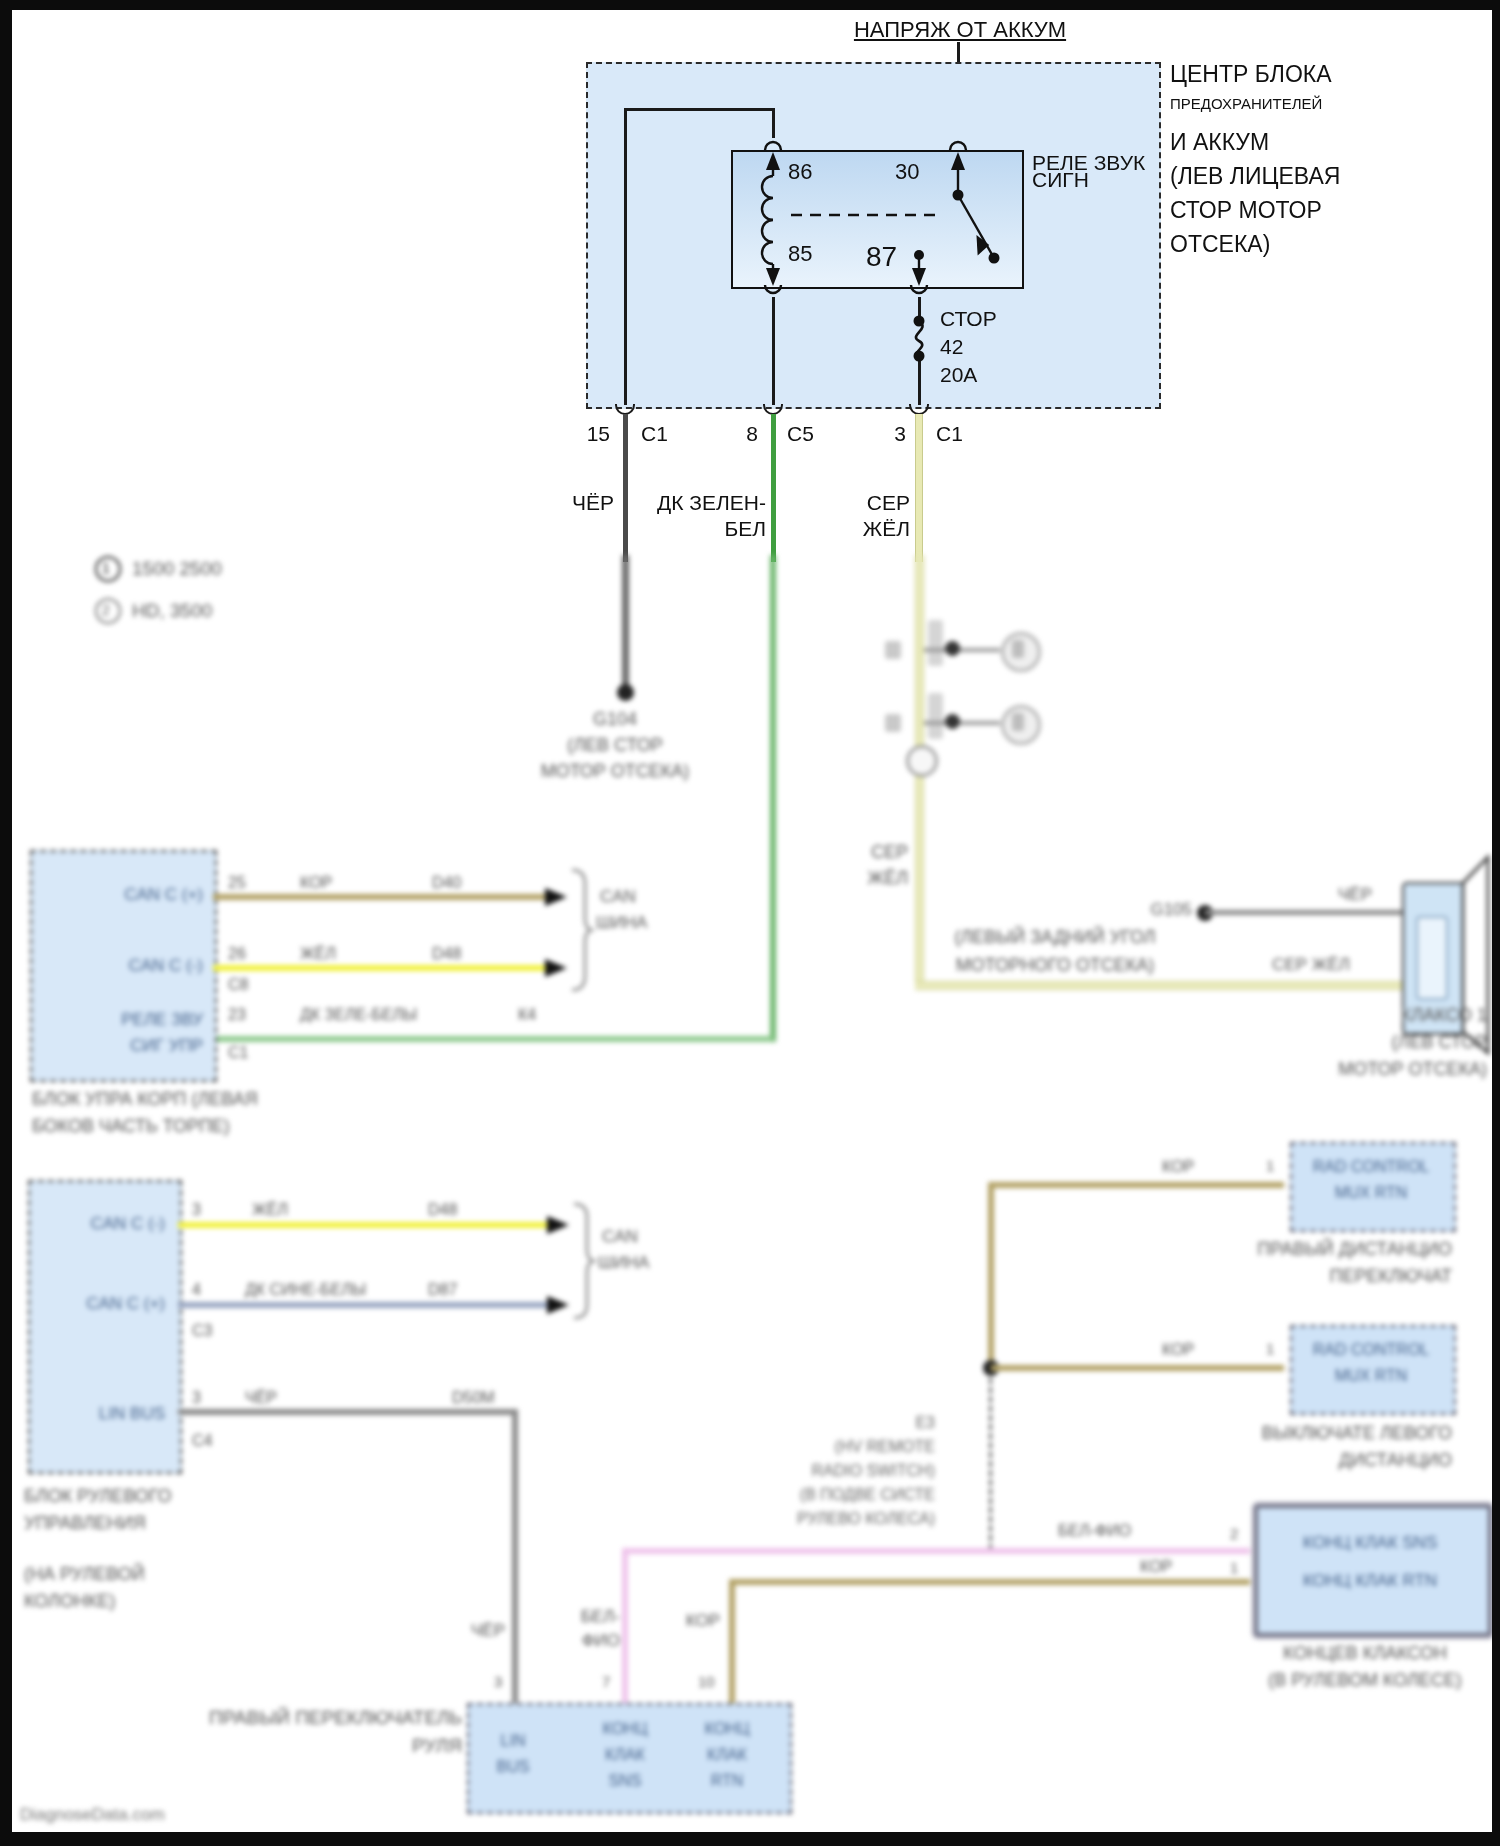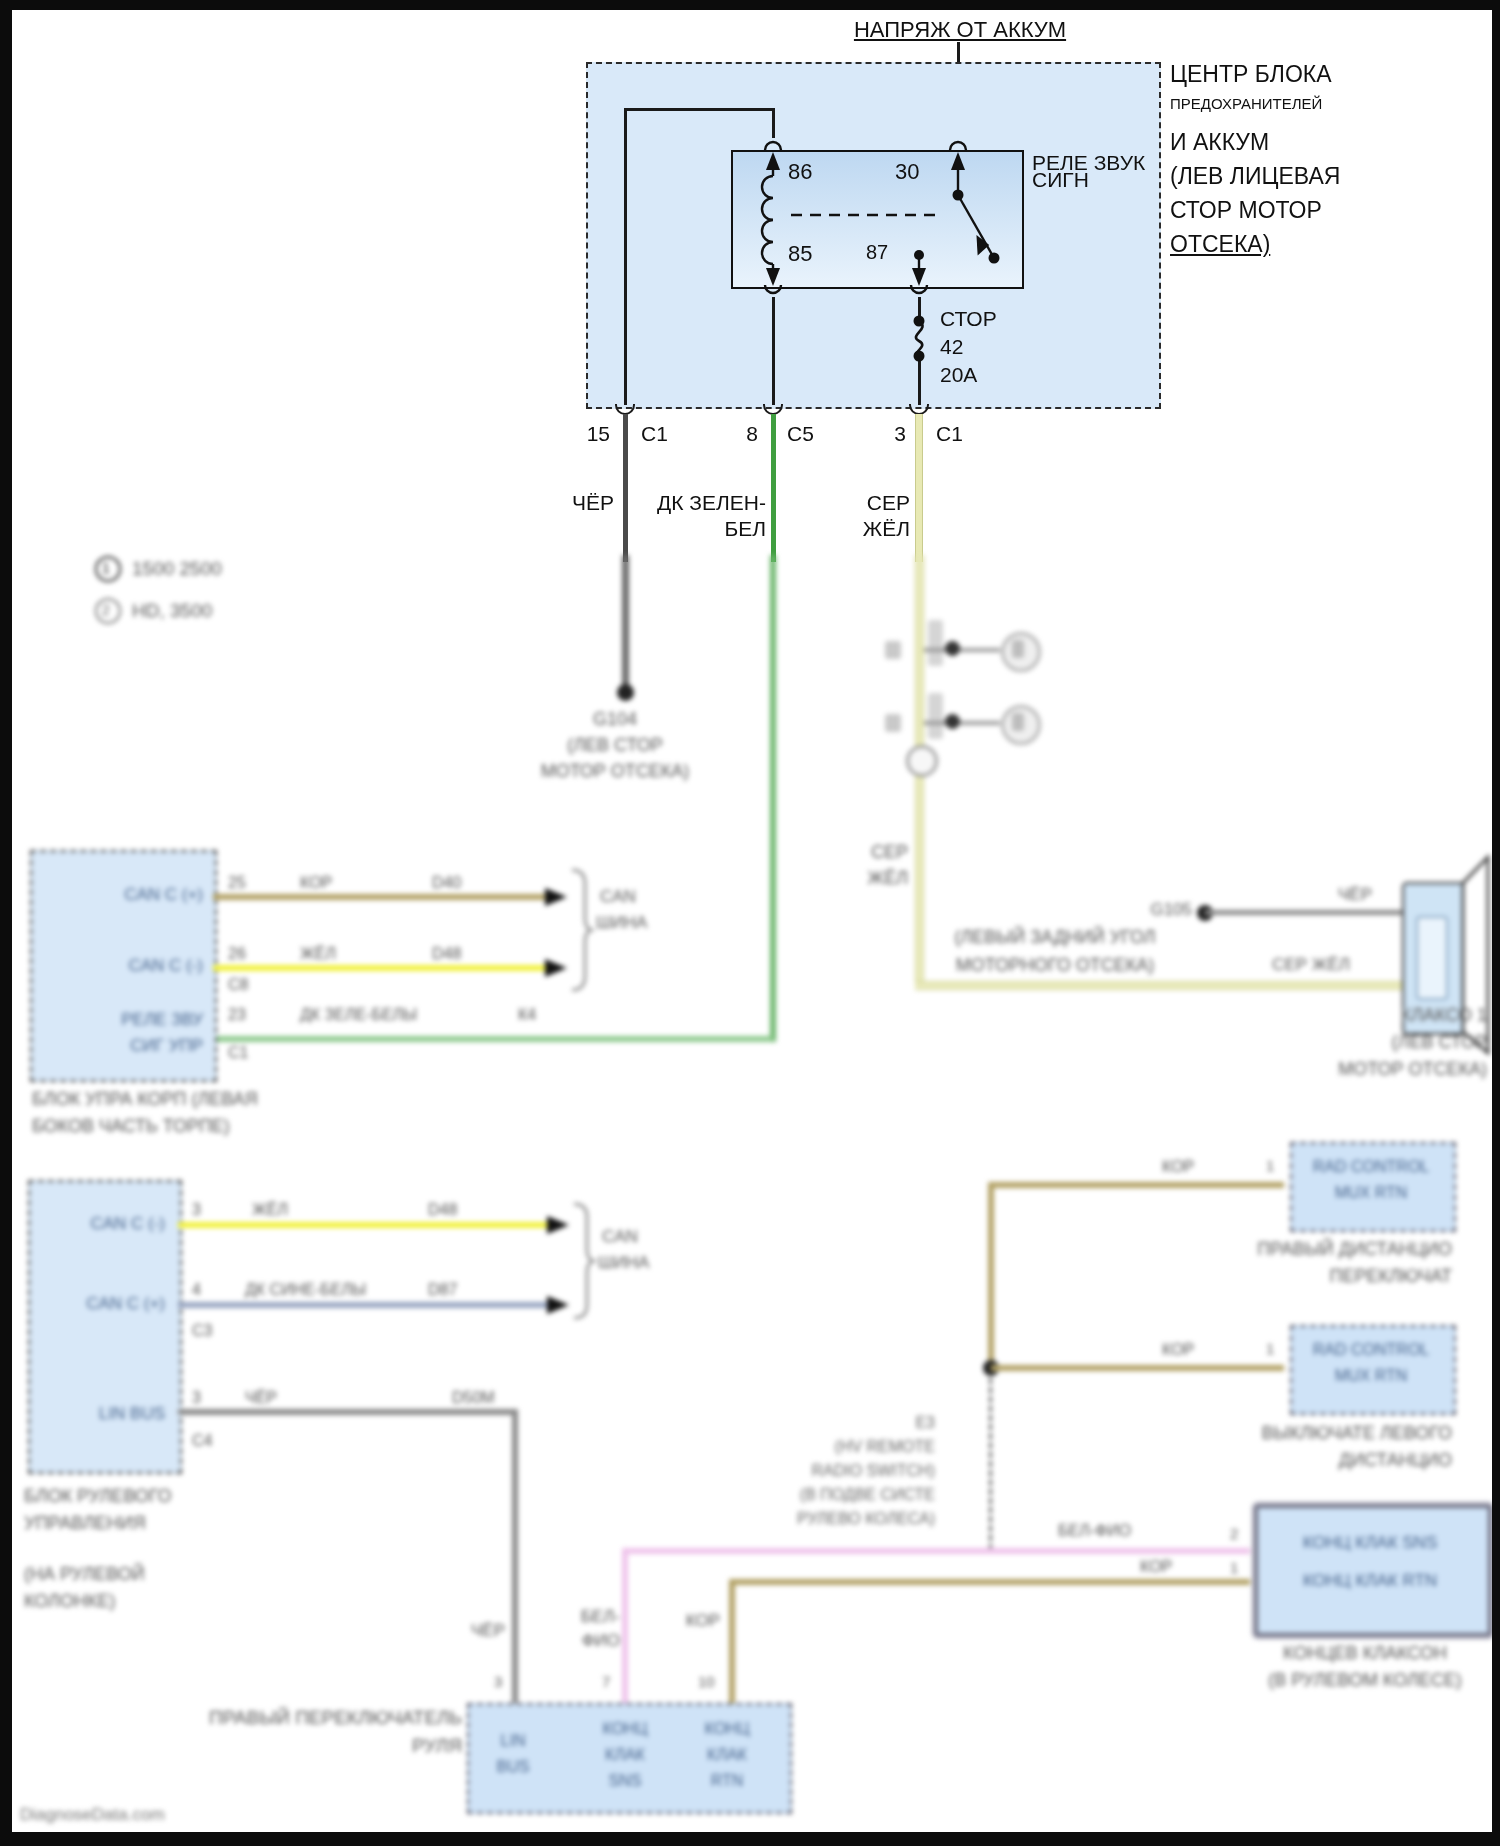--- a/index.html
+++ b/index.html
@@ -37,21 +37,21 @@
   <div class="t ctr" style="left:810px;top:18px;width:300px;font-size:22px;text-decoration:underline;">НАПРЯЖ ОТ АККУМ</div>
   <div class="wv" style="left:957px;top:42px;width:3px;height:96px;background:#1a1a1a;"></div>
 
   <div class="dashbox blue" style="left:586px;top:62px;width:571px;height:343px;"></div>
 
   <div class="t" style="left:1170px;top:62px;font-size:23px;">ЦЕНТР БЛОКА</div>
   <div class="t" style="left:1170px;top:96px;font-size:15px;">ПРЕДОХРАНИТЕЛЕЙ</div>
   <div class="t" style="left:1170px;top:130px;font-size:23px;">И АККУМ</div>
   <div class="t" style="left:1170px;top:164px;font-size:23px;">(ЛЕВ ЛИЦЕВАЯ</div>
   <div class="t" style="left:1170px;top:198px;font-size:23px;">СТОР МОТОР</div>
-  <div class="t" style="left:1170px;top:232px;font-size:23px;text-decoration:underline;">ОТСЕКА)</div>
+  <div class="t" style="left:1170px;top:232px;font-size:23px;">ОТСЕКА)</div>
 
   <div class="wv" style="left:772px;top:108px;width:3px;height:30px;background:#1a1a1a;"></div>
   <div class="wh" style="left:624px;top:108px;width:151px;height:3px;background:#1a1a1a;"></div>
   <div class="wv" style="left:624px;top:108px;width:3px;height:297px;background:#1a1a1a;"></div>
 
   <div class="wv" style="left:772px;top:297px;width:3px;height:108px;background:#1a1a1a;"></div>
 
   <div class="wv" style="left:918px;top:297px;width:3px;height:25px;background:#1a1a1a;"></div>
   <div class="wv" style="left:918px;top:356px;width:3px;height:49px;background:#1a1a1a;"></div>
 
@@ -80,21 +80,21 @@
       <polygon points="258,124 244,116 248,136" transform="rotate(8 251 126)"></polygon>
       <circle cx="227" cy="75" r="5.5"></circle>
       <circle cx="263" cy="138" r="5.5"></circle>
       <circle cx="188" cy="135" r="5"></circle>
     </g>
   </svg>
 
   <div class="t" style="left:788px;top:160px;font-size:22px;">86</div>
   <div class="t" style="left:895px;top:160px;font-size:22px;">30</div>
   <div class="t" style="left:788px;top:242px;font-size:22px;">85</div>
-  <div class="t" style="left:866px;top:242px;font-size:20px;">87</div>
+  <div class="t" style="left:866px;top:242px;font-size:28px;">87</div>
   <div class="t" style="left:1032px;top:152px;font-size:21px;">РЕЛЕ ЗВУК</div>
   <div class="t" style="left:1032px;top:169px;font-size:21px;">СИГН</div>
 
   <svg style="left:905px;top:315px;" width="30" height="46" viewBox="0 0 30 46">
     <path d="M14,6 C26,14 3,20 14,26 C25,32 4,38 14,42" stroke="#111" stroke-width="2.6" fill="none"></path>
     <circle cx="14" cy="6" r="5.5" fill="#111"></circle>
     <circle cx="14" cy="41" r="5.5" fill="#111"></circle>
   </svg>
   <div class="t" style="left:940px;top:308px;font-size:21px;">СТОР</div>
   <div class="t" style="left:940px;top:336px;font-size:21px;">42</div>

